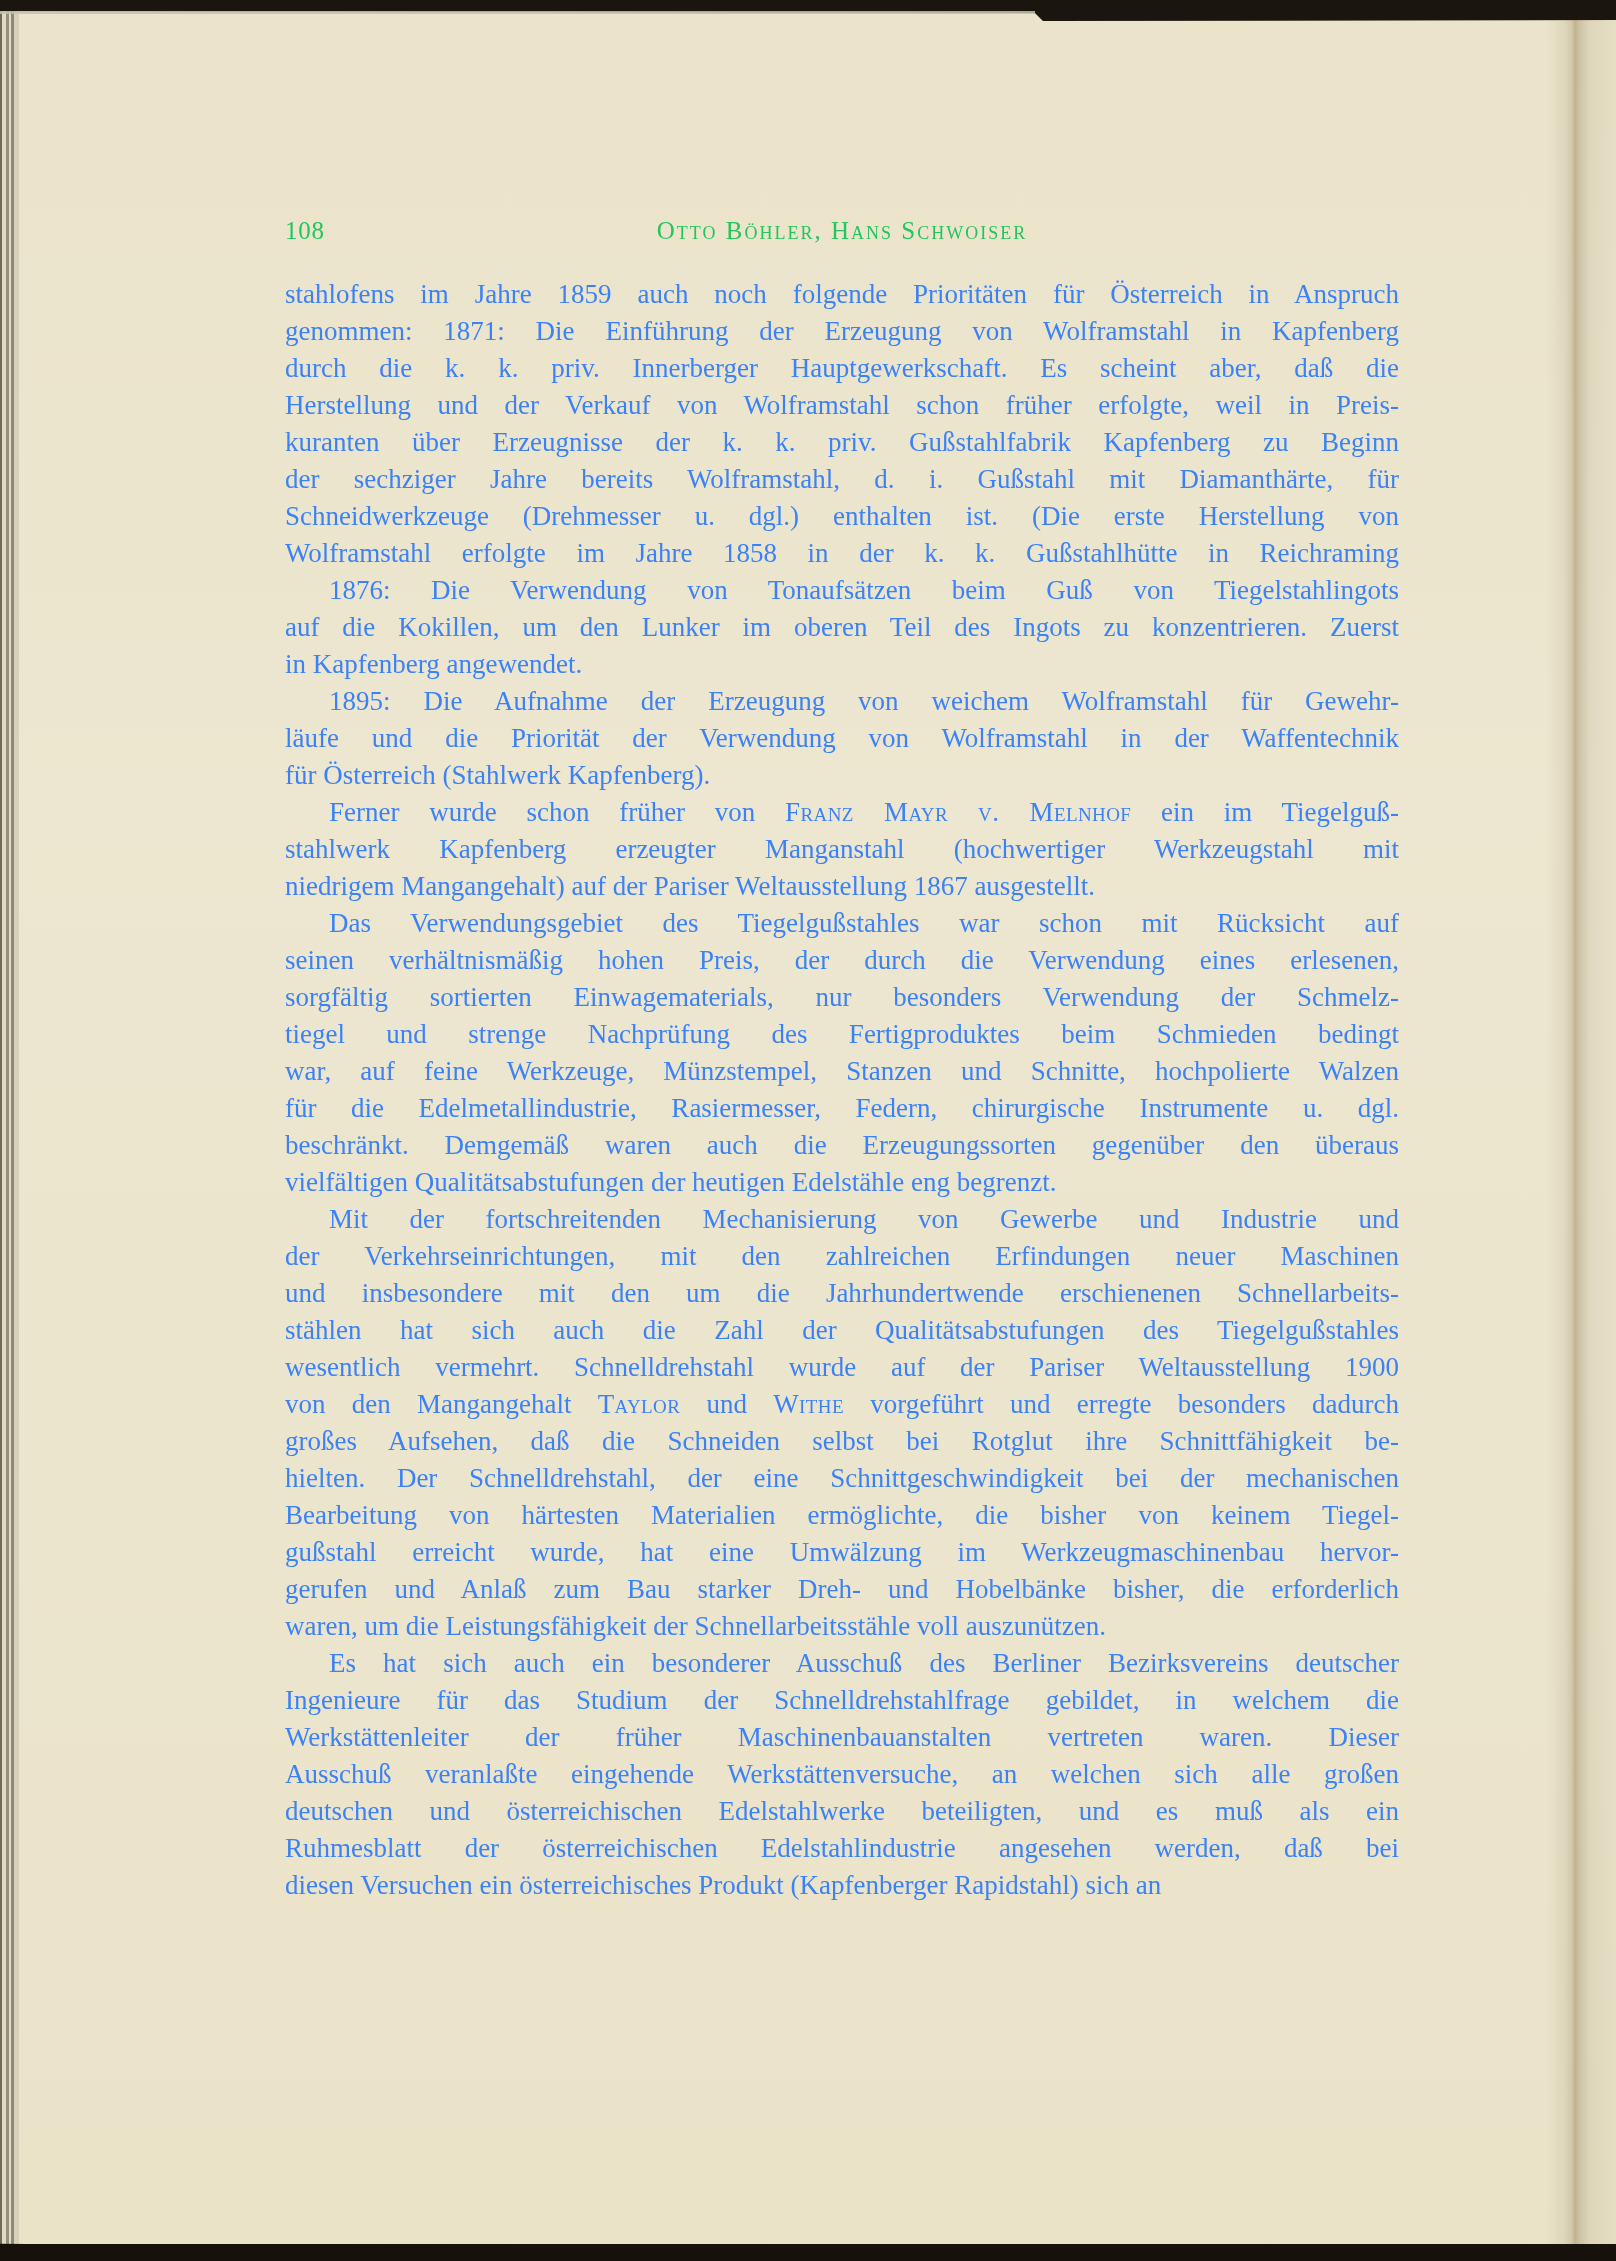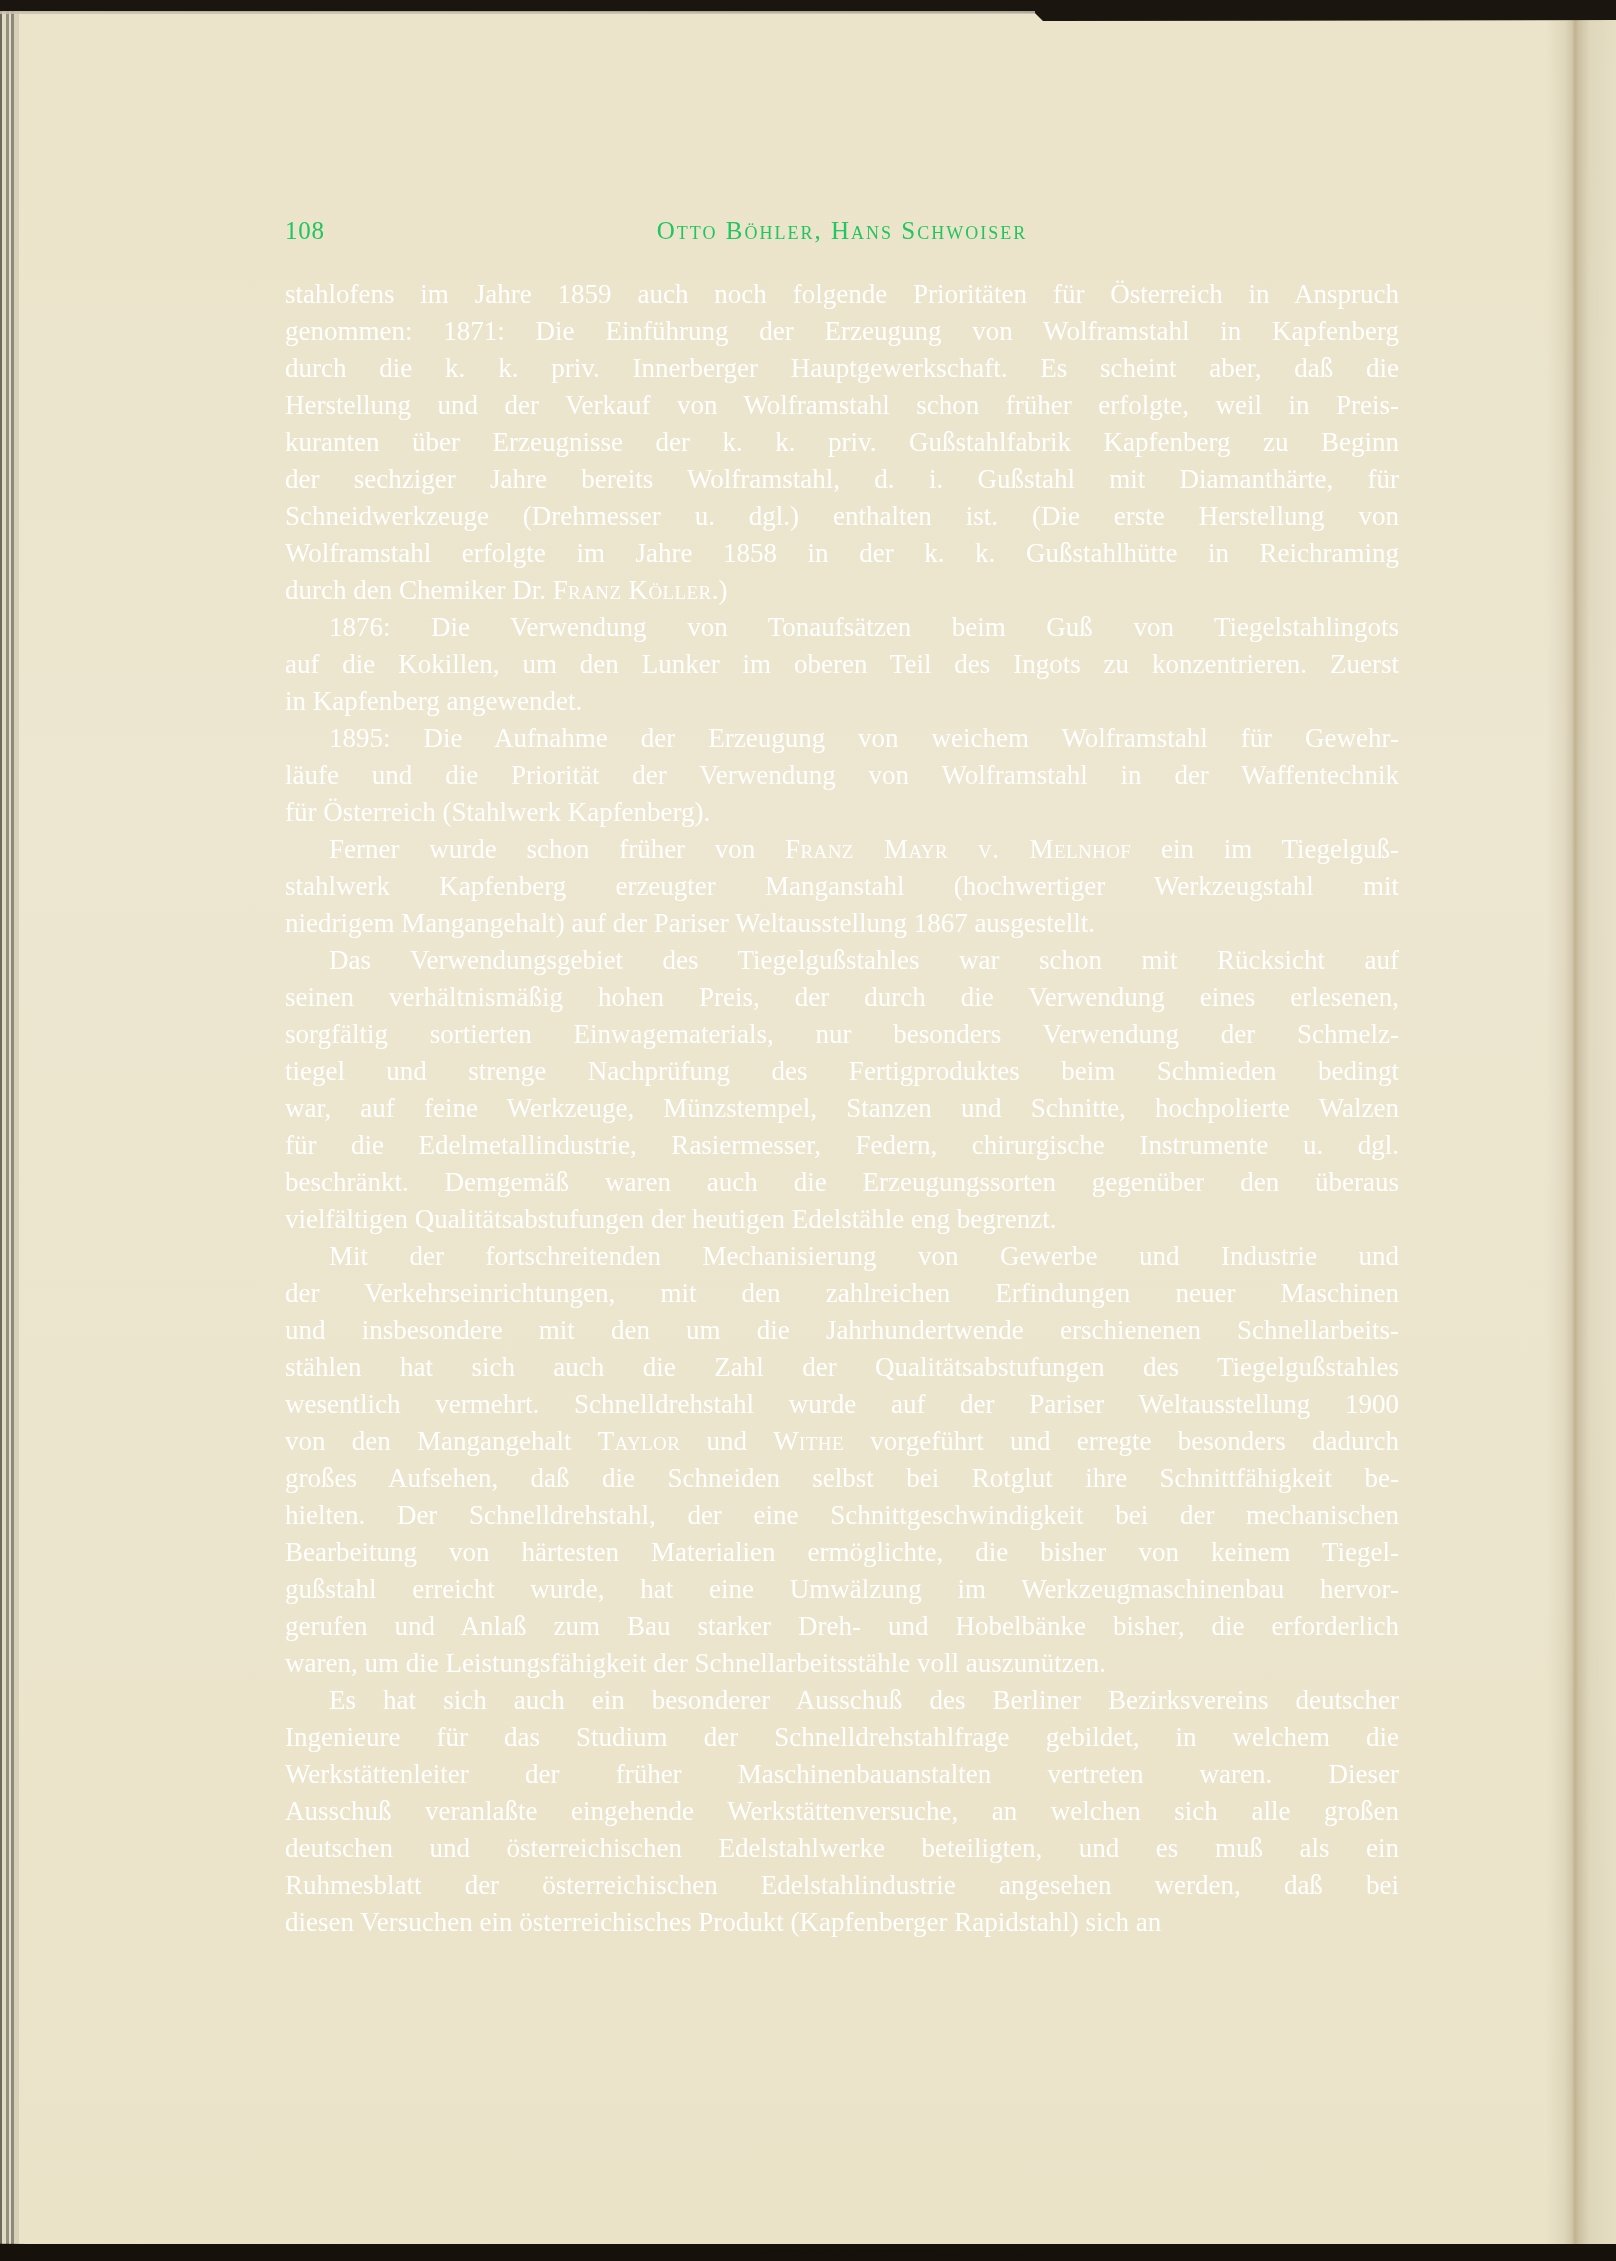--- a/index.html
+++ b/index.html
@@ -83,21 +83,21 @@
     position: absolute; left: 0; top: 0; width: 100%;
     text-align: center;
     font-variant: small-caps;
     font-size: 25px; line-height: 37px;
     letter-spacing: 2px;
   }
   
   .text-block {
     position: absolute;
     left: 285px; top: 276px; width: 1114px;
-    color: #ffffff;
+    color: #3b82f6;
     font-size: 27px;
     line-height: 37px;
   }
   .text-block .line {
     text-align: justify;
     text-align-last: justify;
     white-space: normal;
   }
   .text-block .line.para-end {
     text-align-last: left;
@@ -125,21 +125,20 @@
 
   <div class="text-block">
       <div class="line"><span>stahlofens im Jahre 1859 auch noch folgende Prioritäten für Österreich in Anspruch</span></div>
       <div class="line"><span>genommen: 1871: Die Einführung der Erzeugung von Wolframstahl in Kapfenberg</span></div>
       <div class="line"><span>durch die k. k. priv. Innerberger Hauptgewerkschaft. Es scheint aber, daß die</span></div>
       <div class="line"><span>Herstellung und der Verkauf von Wolframstahl schon früher erfolgte, weil in Preis-</span></div>
       <div class="line"><span>kuranten über Erzeugnisse der k. k. priv. Gußstahlfabrik Kapfenberg zu Beginn</span></div>
       <div class="line"><span>der sechziger Jahre bereits Wolframstahl, d. i. Gußstahl mit Diamanthärte, für</span></div>
       <div class="line"><span>Schneidwerkzeuge (Drehmesser u. dgl.) enthalten ist. (Die erste Herstellung von</span></div>
       <div class="line"><span>Wolframstahl erfolgte im Jahre 1858 in der k. k. Gußstahlhütte in Reichraming</span></div>
-      <div class="line para-end"><span>durch den Chemiker Dr. </span><span class="sc">Franz Köller</span><span>.)</span></div>
       <div class="line indent"><span>1876: Die Verwendung von Tonaufsätzen beim Guß von Tiegelstahlingots</span></div>
       <div class="line"><span>auf die Kokillen, um den Lunker im oberen Teil des Ingots zu konzentrieren. Zuerst</span></div>
       <div class="line para-end"><span>in Kapfenberg angewendet.</span></div>
       <div class="line indent"><span>1895: Die Aufnahme der Erzeugung von weichem Wolframstahl für Gewehr-</span></div>
       <div class="line"><span>läufe und die Priorität der Verwendung von Wolframstahl in der Waffentechnik</span></div>
       <div class="line para-end"><span>für Österreich (Stahlwerk Kapfenberg).</span></div>
       <div class="line indent"><span>Ferner wurde schon früher von </span><span class="sc">Franz Mayr v. Melnhof</span><span> ein im Tiegelguß-</span></div>
       <div class="line"><span>stahlwerk Kapfenberg erzeugter Manganstahl (hochwertiger Werkzeugstahl mit</span></div>
       <div class="line para-end"><span>niedrigem Mangangehalt) auf der Pariser Weltausstellung 1867 ausgestellt.</span></div>
       <div class="line indent"><span>Das Verwendungsgebiet des Tiegelgußstahles war schon mit Rücksicht auf</span></div>

